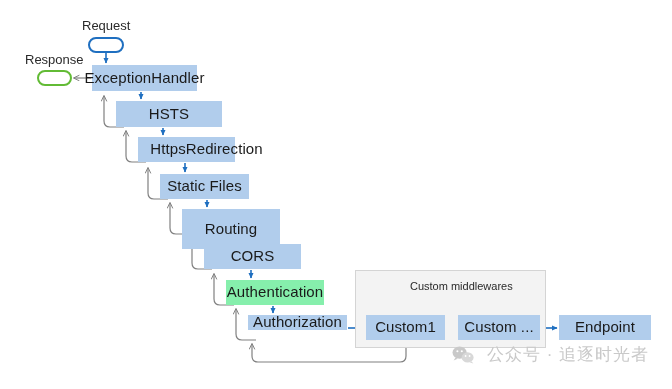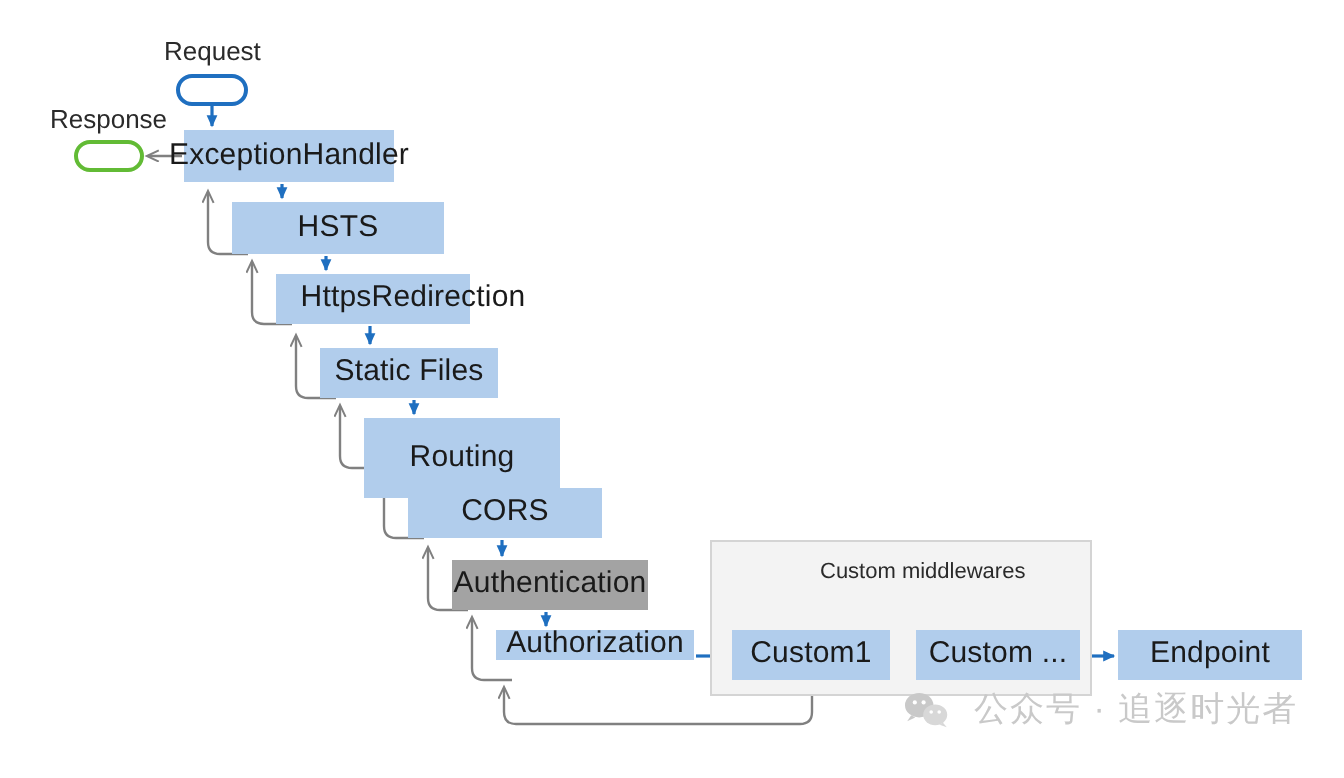--- a/index.html
+++ b/index.html
@@ -126,21 +126,21 @@
 
   <div class="oval oval-response" style="left:37px; top:70px; width:35px; height:16px;"></div>
   <div class="cap-label" style="left:25px; top:52px;">Response</div>
 
   <div class="node" style="left: 92px; top: 65px; width: 105px; height: 26px; background: rgb(177, 205, 236);">ExceptionHandler</div>
   <div class="node" style="left: 116px; top: 101px; width: 106px; height: 26px; background: rgb(177, 205, 236);">HSTS</div>
   <div class="node" style="left: 138px; top: 137px; width: 97px; height: 25px; background: rgb(177, 205, 236); padding-left: 40px;">HttpsRedirection</div>
   <div class="node" style="left: 160px; top: 174px; width: 89px; height: 25px; background: rgb(177, 205, 236);">Static Files</div>
   <div class="node" style="left: 182px; top: 209px; width: 98px; height: 40px; background: rgb(177, 205, 236);">Routing</div>
   <div class="node" style="left: 204px; top: 244px; width: 97px; height: 25px; background: rgb(177, 205, 236);">CORS</div>
-  <div class="node" style="left: 226px; top: 280px; width: 98px; height: 25px; background: #a3a3a3;">Authentication</div>
+  <div class="node" style="left: 226px; top: 280px; width: 98px; height: 25px; background: #86efac;">Authentication</div>
   <div class="node" style="left: 248px; top: 315px; width: 99px; height: 15px; background: rgb(177, 205, 236);">Authorization</div>
   <div class="node" style="left: 366px; top: 315px; width: 79px; height: 25px; background: rgb(177, 205, 236);">Custom1</div>
   <div class="node" style="left: 458px; top: 315px; width: 82px; height: 25px; background: rgb(177, 205, 236);">Custom ...</div>
   <div class="node" style="left: 559px; top: 315px; width: 92px; height: 25px; background: rgb(177, 205, 236);">Endpoint</div>
 
   <div class="watermark" style="left:452px; top:343px;">
     <span>
       <svg class="wechat-icon" width="22" height="18" viewBox="0 0 22 18" xmlns="http://www.w3.org/2000/svg">
         <ellipse cx="7.6" cy="6.6" rx="7.1" ry="6.1" fill="#c9c9c9"></ellipse>
         <path d="M3.6,11.6 L1.6,14.6 L5.6,12.8 z" fill="#c9c9c9"></path>

